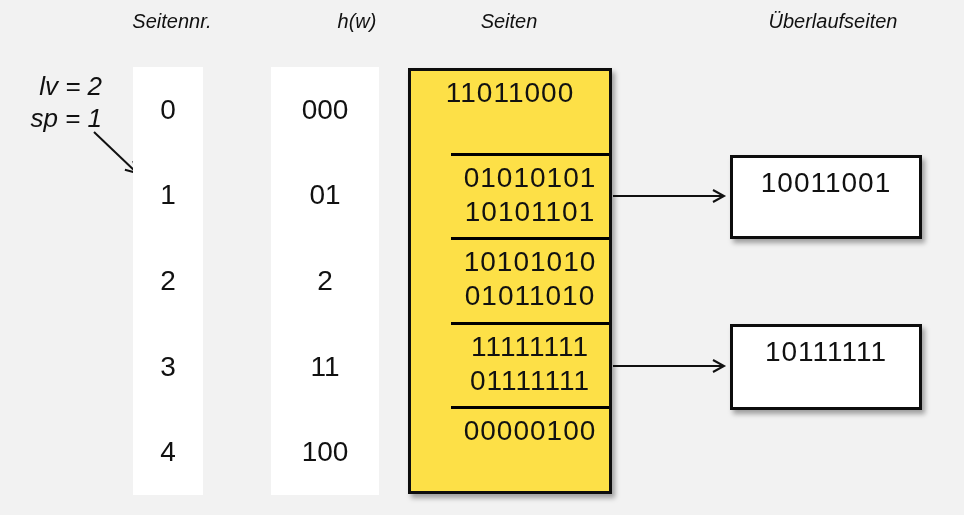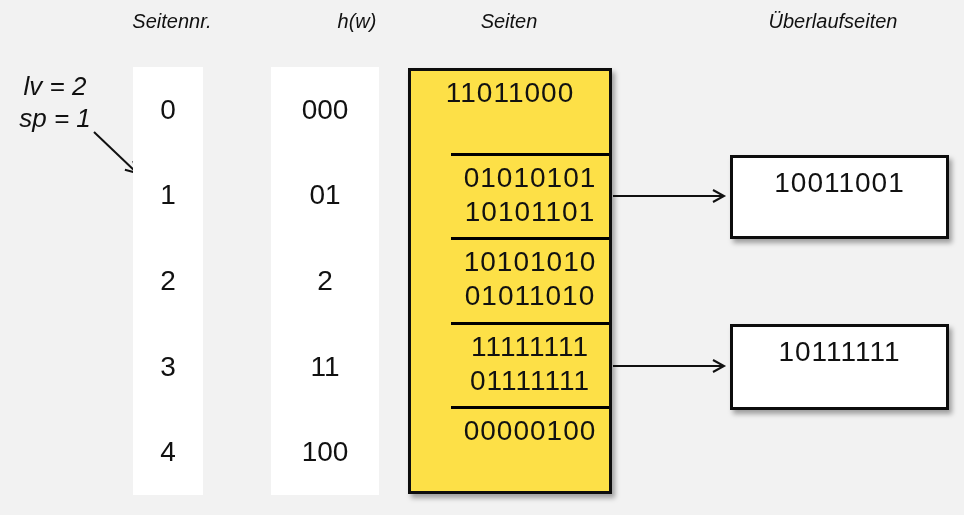--- a/index.html
+++ b/index.html
@@ -12,21 +12,21 @@
     overflow:hidden;
   }
   .hdr{
     position:absolute;top:4px;
     transform:translateX(-50%);
     font-style:italic;font-size:20px;line-height:34px;
     white-space:nowrap;
   }
   .anno{
     position:absolute;left:8px;top:70px;width:94px;
-    text-align:center;font-style:italic;
+    text-align:right;font-style:italic;
     font-size:26px;line-height:32px;white-space:nowrap;
   }
   .strip{
     position:absolute;top:67px;height:428px;background:#ffffff;
     display:flex;flex-direction:column;
   }
   .strip-seitennr{left:133px;width:70px;}
   .strip-hash{left:271px;width:108px;}
   .strip .cell{
     flex:1;display:flex;align-items:center;justify-content:center;
@@ -40,21 +40,21 @@
   }
   .prow{
     flex:1;text-align:center;padding-top:5px;box-sizing:border-box;
     overflow:hidden;
   }
   .prow + .prow{border-top:3px solid #000000;margin-left:40px;}
   .bin{
     font-size:28px;line-height:34px;letter-spacing:1px;white-space:nowrap;
   }
   .obox{
-    position:absolute;left:730px;width:219px;
+    position:absolute;left:730px;width:192px;
     background:#ffffff;border:3px solid #0d0d0d;box-sizing:border-box;
     box-shadow:3px 4px 5px rgba(0,0,0,0.35);
     text-align:center;padding-top:8px;
   }
   .obox-1{top:155px;height:84px;}
   .obox-2{top:324px;height:86px;}
   .arrow{position:absolute;}
   .arrow-1{left:610px;top:185px;}
   .arrow-2{left:610px;top:355px;}
   .anno-arrow{left:86px;top:126px;}

